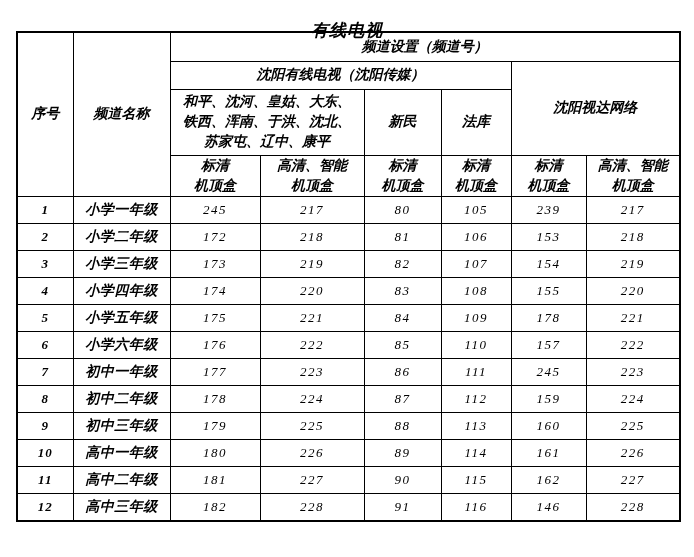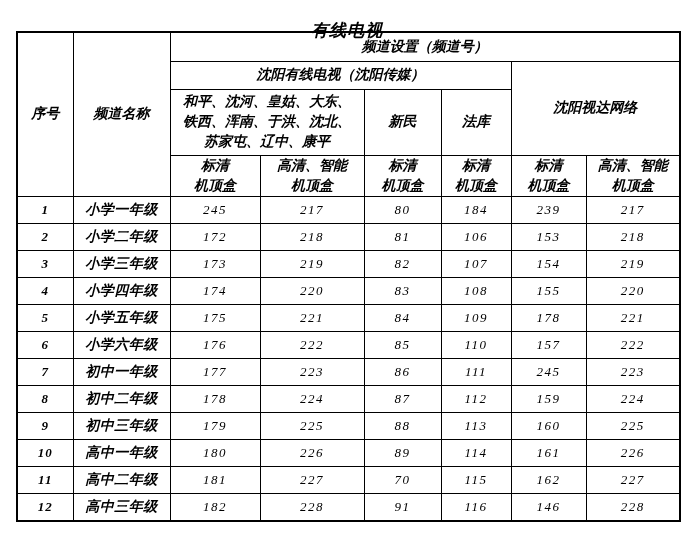--- a/index.html
+++ b/index.html
@@ -117,21 +117,21 @@
 机顶盒</th>
       </tr>
     </thead>
     <tbody>
         <tr>
           <td class="seq-cell">1</td>
           <td class="name-cell">小学一年级</td>
           <td class="number-cell">245</td>
           <td class="number-cell">217</td>
           <td class="number-cell">80</td>
-          <td class="number-cell">184</td>
+          <td class="number-cell">105</td>
           <td class="number-cell">239</td>
           <td class="number-cell">217</td>
         </tr>
         <tr>
           <td class="seq-cell">2</td>
           <td class="name-cell">小学二年级</td>
           <td class="number-cell">172</td>
           <td class="number-cell">218</td>
           <td class="number-cell">81</td>
           <td class="number-cell">106</td>
@@ -216,21 +216,21 @@
           <td class="number-cell">89</td>
           <td class="number-cell">114</td>
           <td class="number-cell">161</td>
           <td class="number-cell">226</td>
         </tr>
         <tr>
           <td class="seq-cell">11</td>
           <td class="name-cell">高中二年级</td>
           <td class="number-cell">181</td>
           <td class="number-cell">227</td>
-          <td class="number-cell">70</td>
+          <td class="number-cell">90</td>
           <td class="number-cell">115</td>
           <td class="number-cell">162</td>
           <td class="number-cell">227</td>
         </tr>
         <tr>
           <td class="seq-cell">12</td>
           <td class="name-cell">高中三年级</td>
           <td class="number-cell">182</td>
           <td class="number-cell">228</td>
           <td class="number-cell">91</td>

